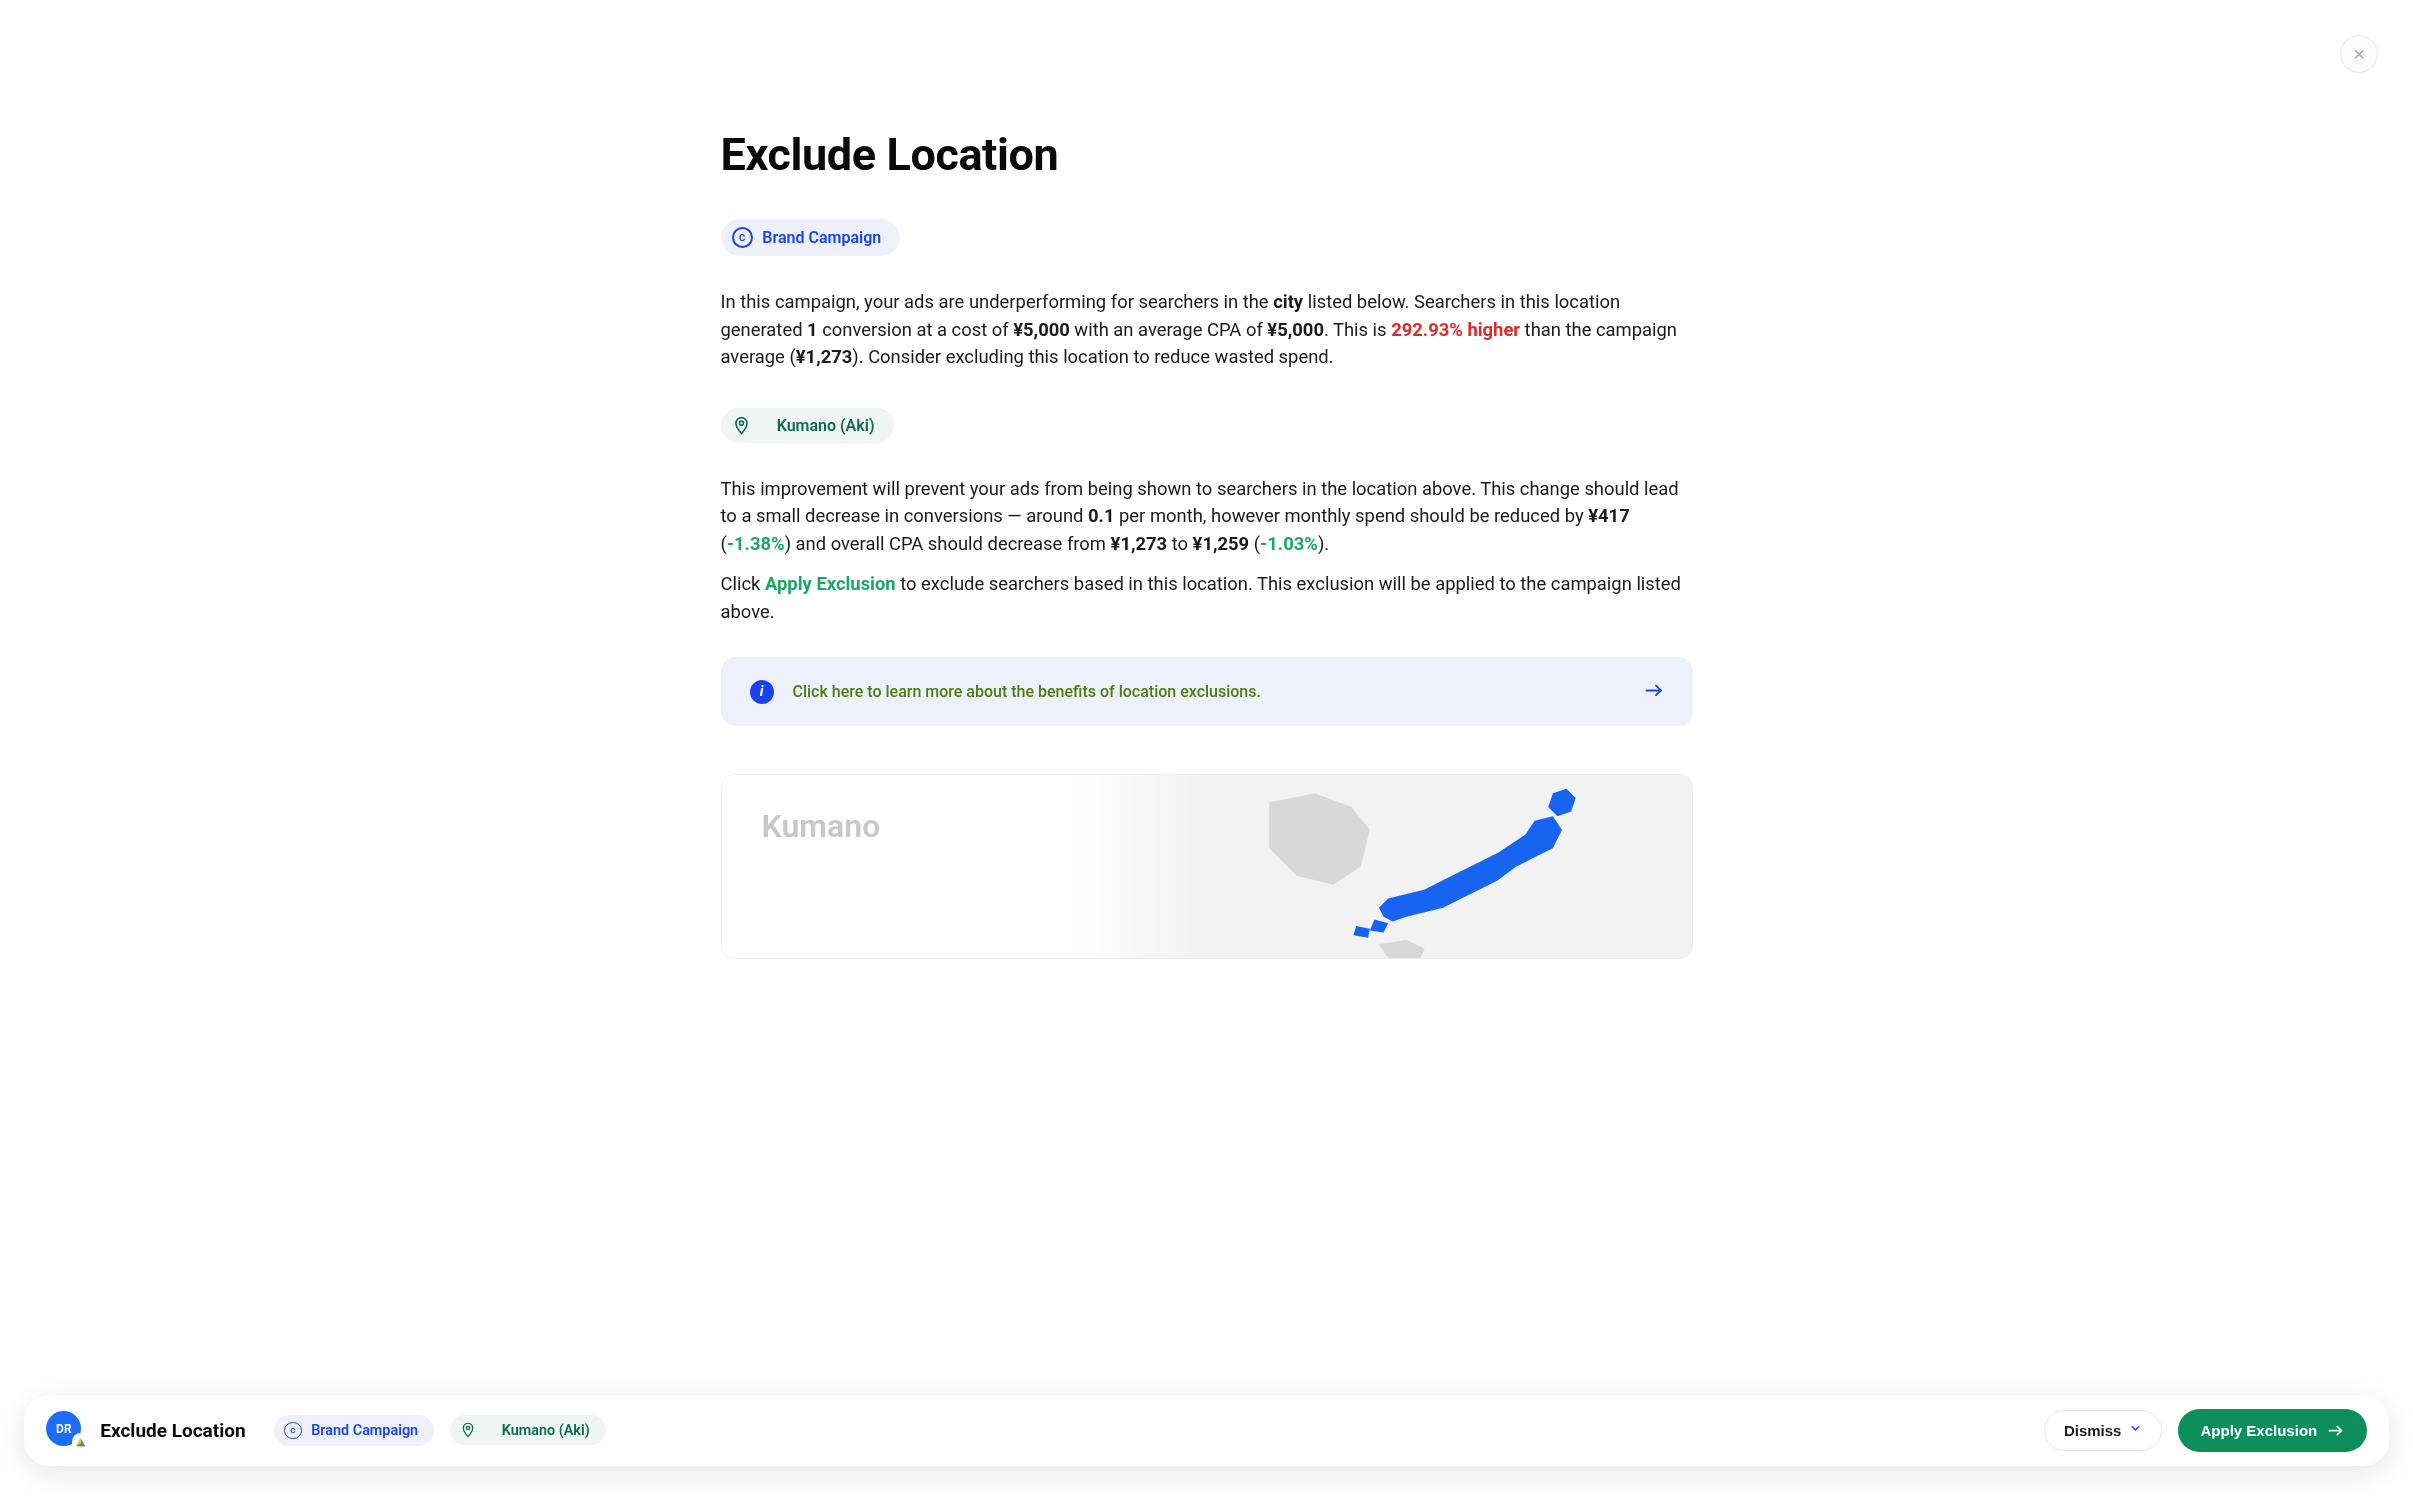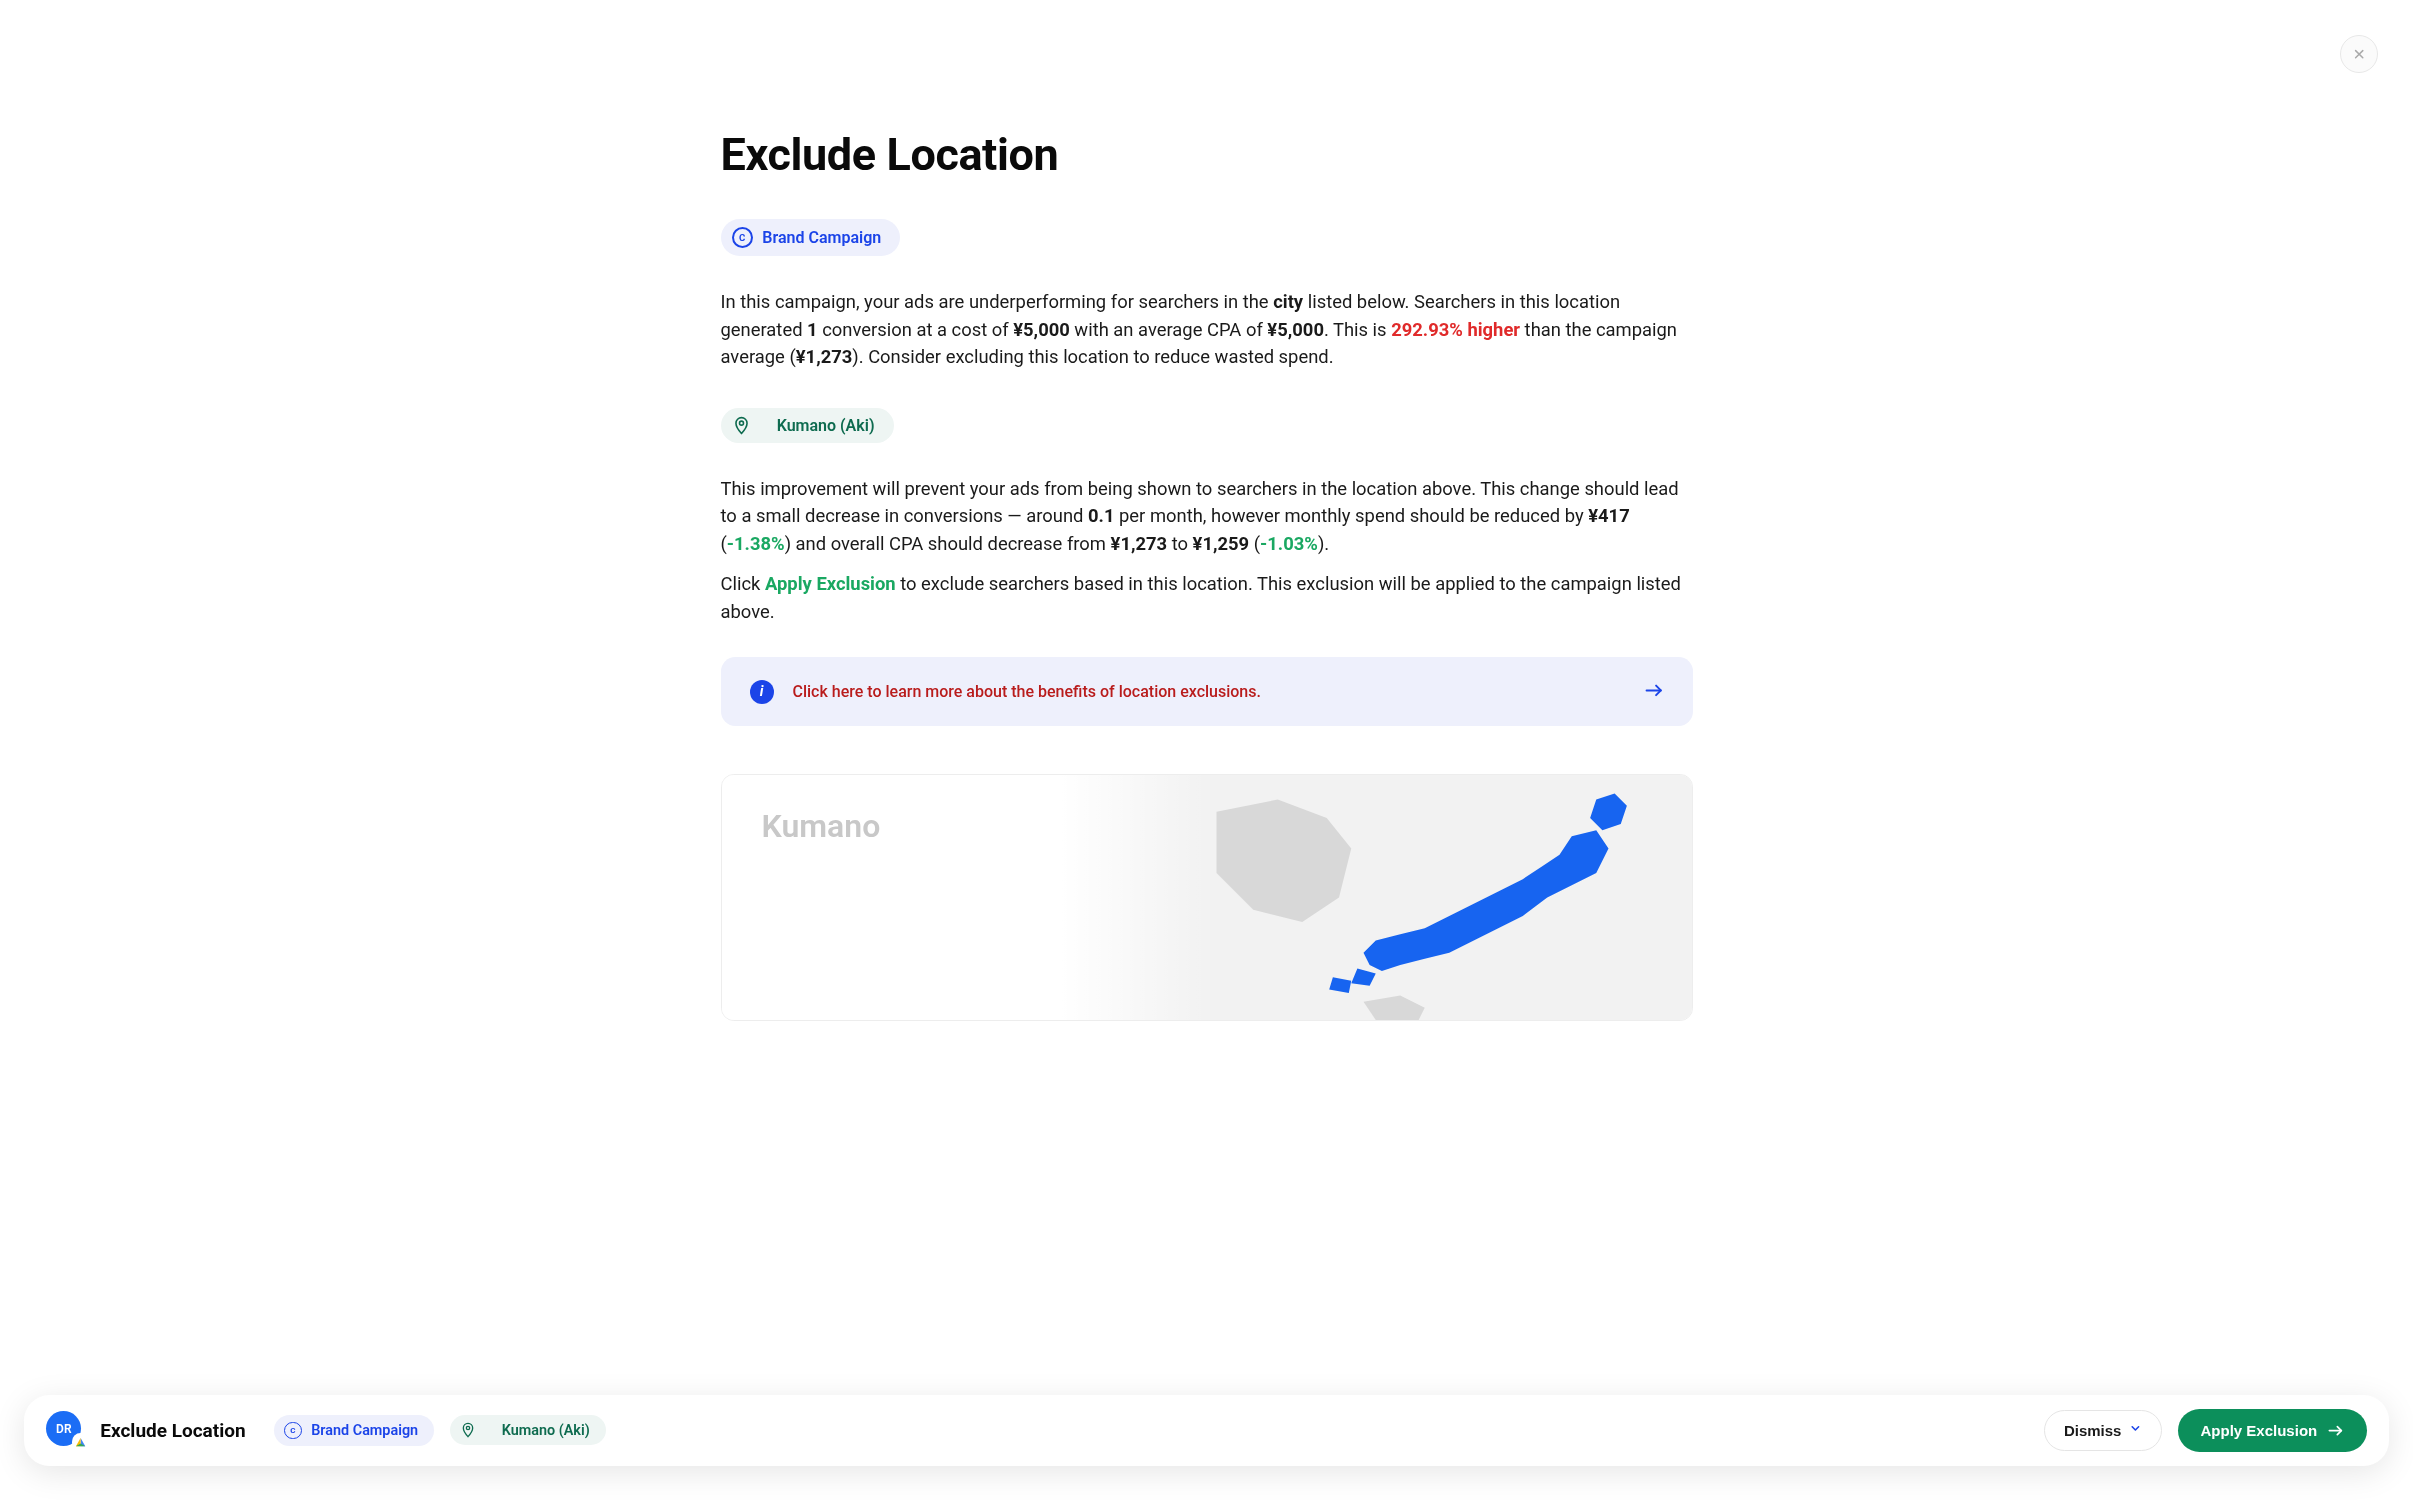--- a/index.html
+++ b/index.html
@@ -148,36 +148,36 @@
       justify-content: center;
       color: white;
       font-size: 14.4px;
       font-weight: 700;
       font-style: italic;
       flex-shrink: 0;
     }
     
     .info-banner .info-text {
       flex: 1;
-      color: #b91c1c;
+      color: #4d7c0f;
       font-size: 16px;
       font-weight: 500;
     }
     
     .info-banner .arrow-icon {
       color: #1b44e8;
     }
     
     .map-card {
       border: 0.8px solid #ededed;
       border-radius: 12.8px;
       margin-top: 48px;
       overflow: hidden;
       position: relative;
-      height: 247px;
+      height: 185px;
       display: flex;
     }
     
     .map-card .map-label {
       position: absolute;
       top: 32px;
       left: 40px;
       font-size: 32px;
       font-weight: 600;
       color: #c8c8c8;

